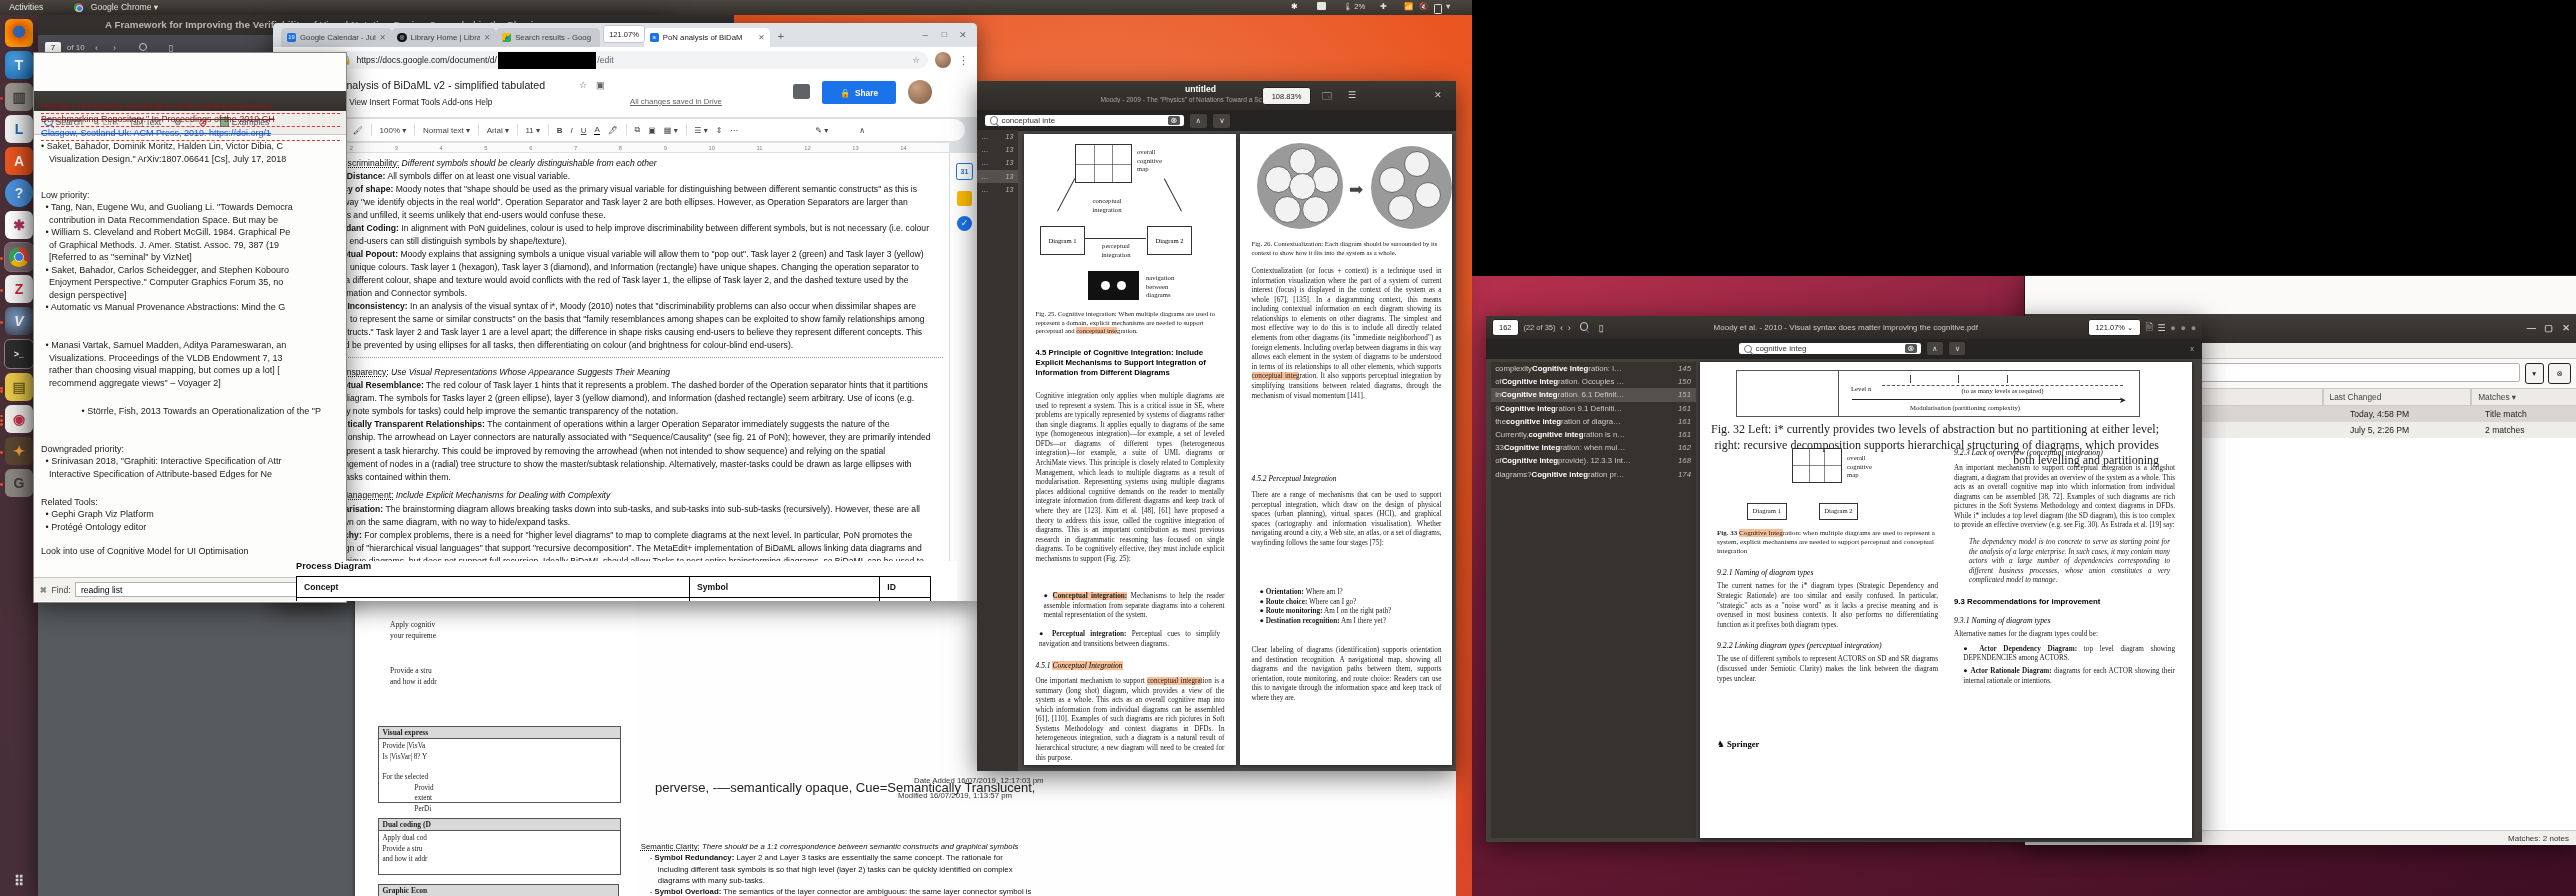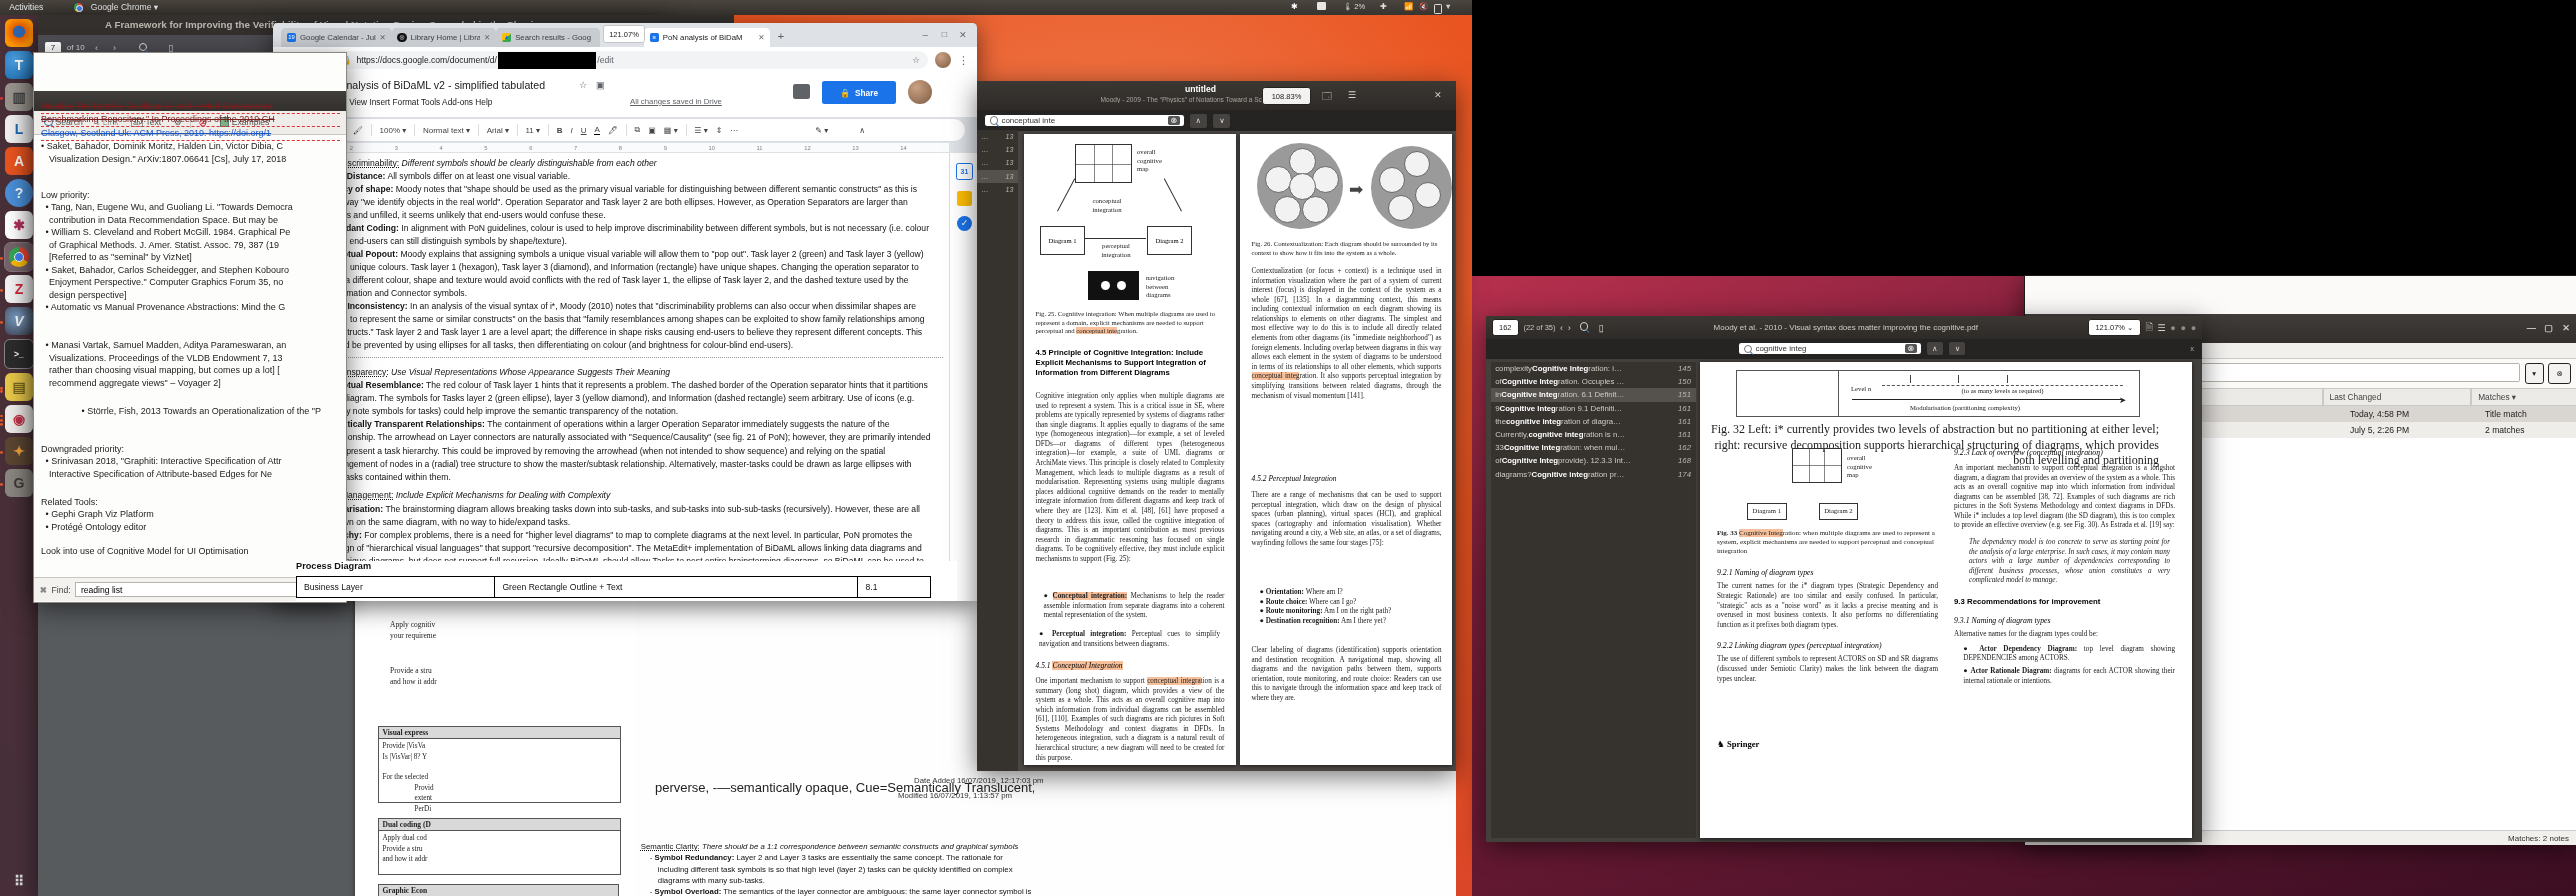--- a/index.html
+++ b/index.html
@@ -517,20 +517,25 @@
       <div>● <b>Destination recognition:</b> Am I there yet?</div>
     </div>
     <div class="pgtxt ab" data-name="labeling-body" style="left:11.5px;top:512px;width:190px;">Clear labeling of diagrams (identification) supports orientation and destination recognition. A navigational map, showing all diagrams and the navigation paths between them, supports orientation, route monitoring, and route choice: Readers can use this to navigate through the information space and keep track of where they are.</div>
   </div>
 </div>
 
 <div class="ab" data-name="process-diagram-section" style="left:296px;top:561px;width:661px;z-index:6;background:#fff;">
   <div style="font-weight:bold;font-size:9.2px;color:#111;margin-bottom:4.6px;" data-name="process-diagram-title">Process Diagram</div>
   <table class="ptable" data-name="process-diagram-table" style="width:635px;">
     <tbody>
+        <tr data-name="table-header-row">
+      <th style="width:62%;">Concept</th>
+      <th style="width:30%;">Symbol</th>
+      <th>ID</th>
+    </tr>
     <tr data-name="table-row">
           <td>Business Layer</td>
           <td>Green Rectangle Outline + Text</td>
           <td>8.1</td>
         </tr>
 
   </tbody>
     </table>
 </div>
 <style>

